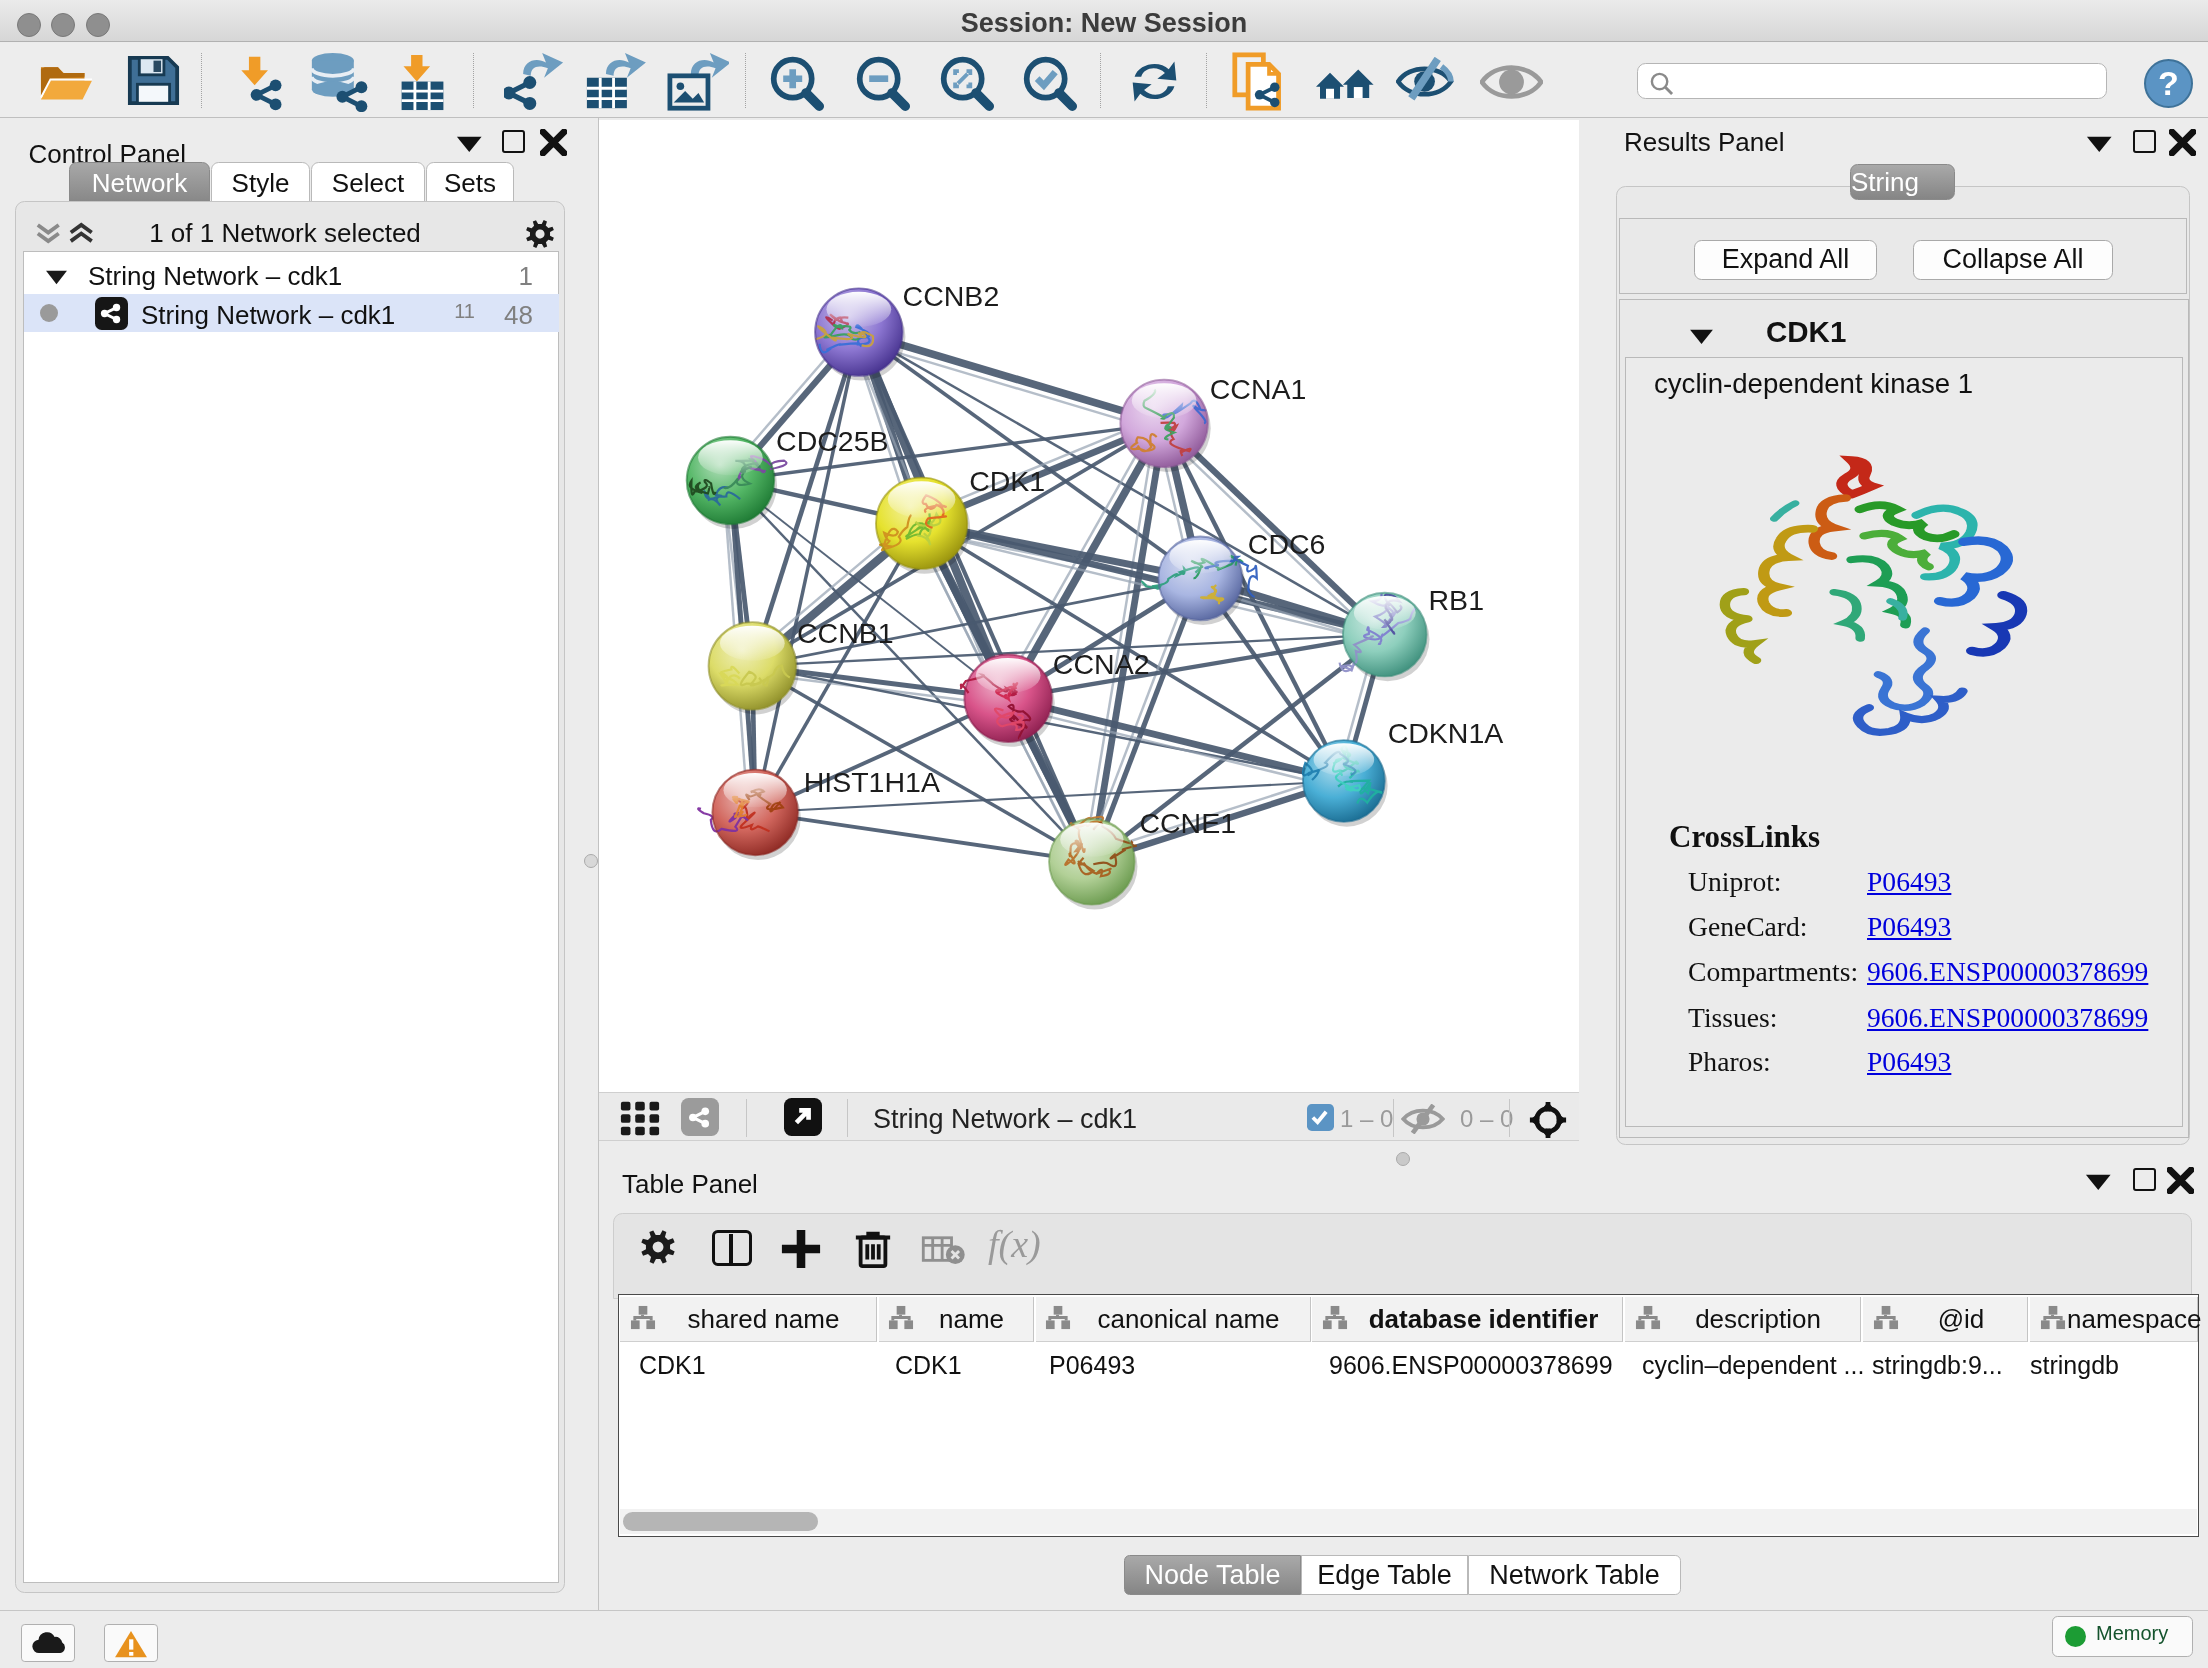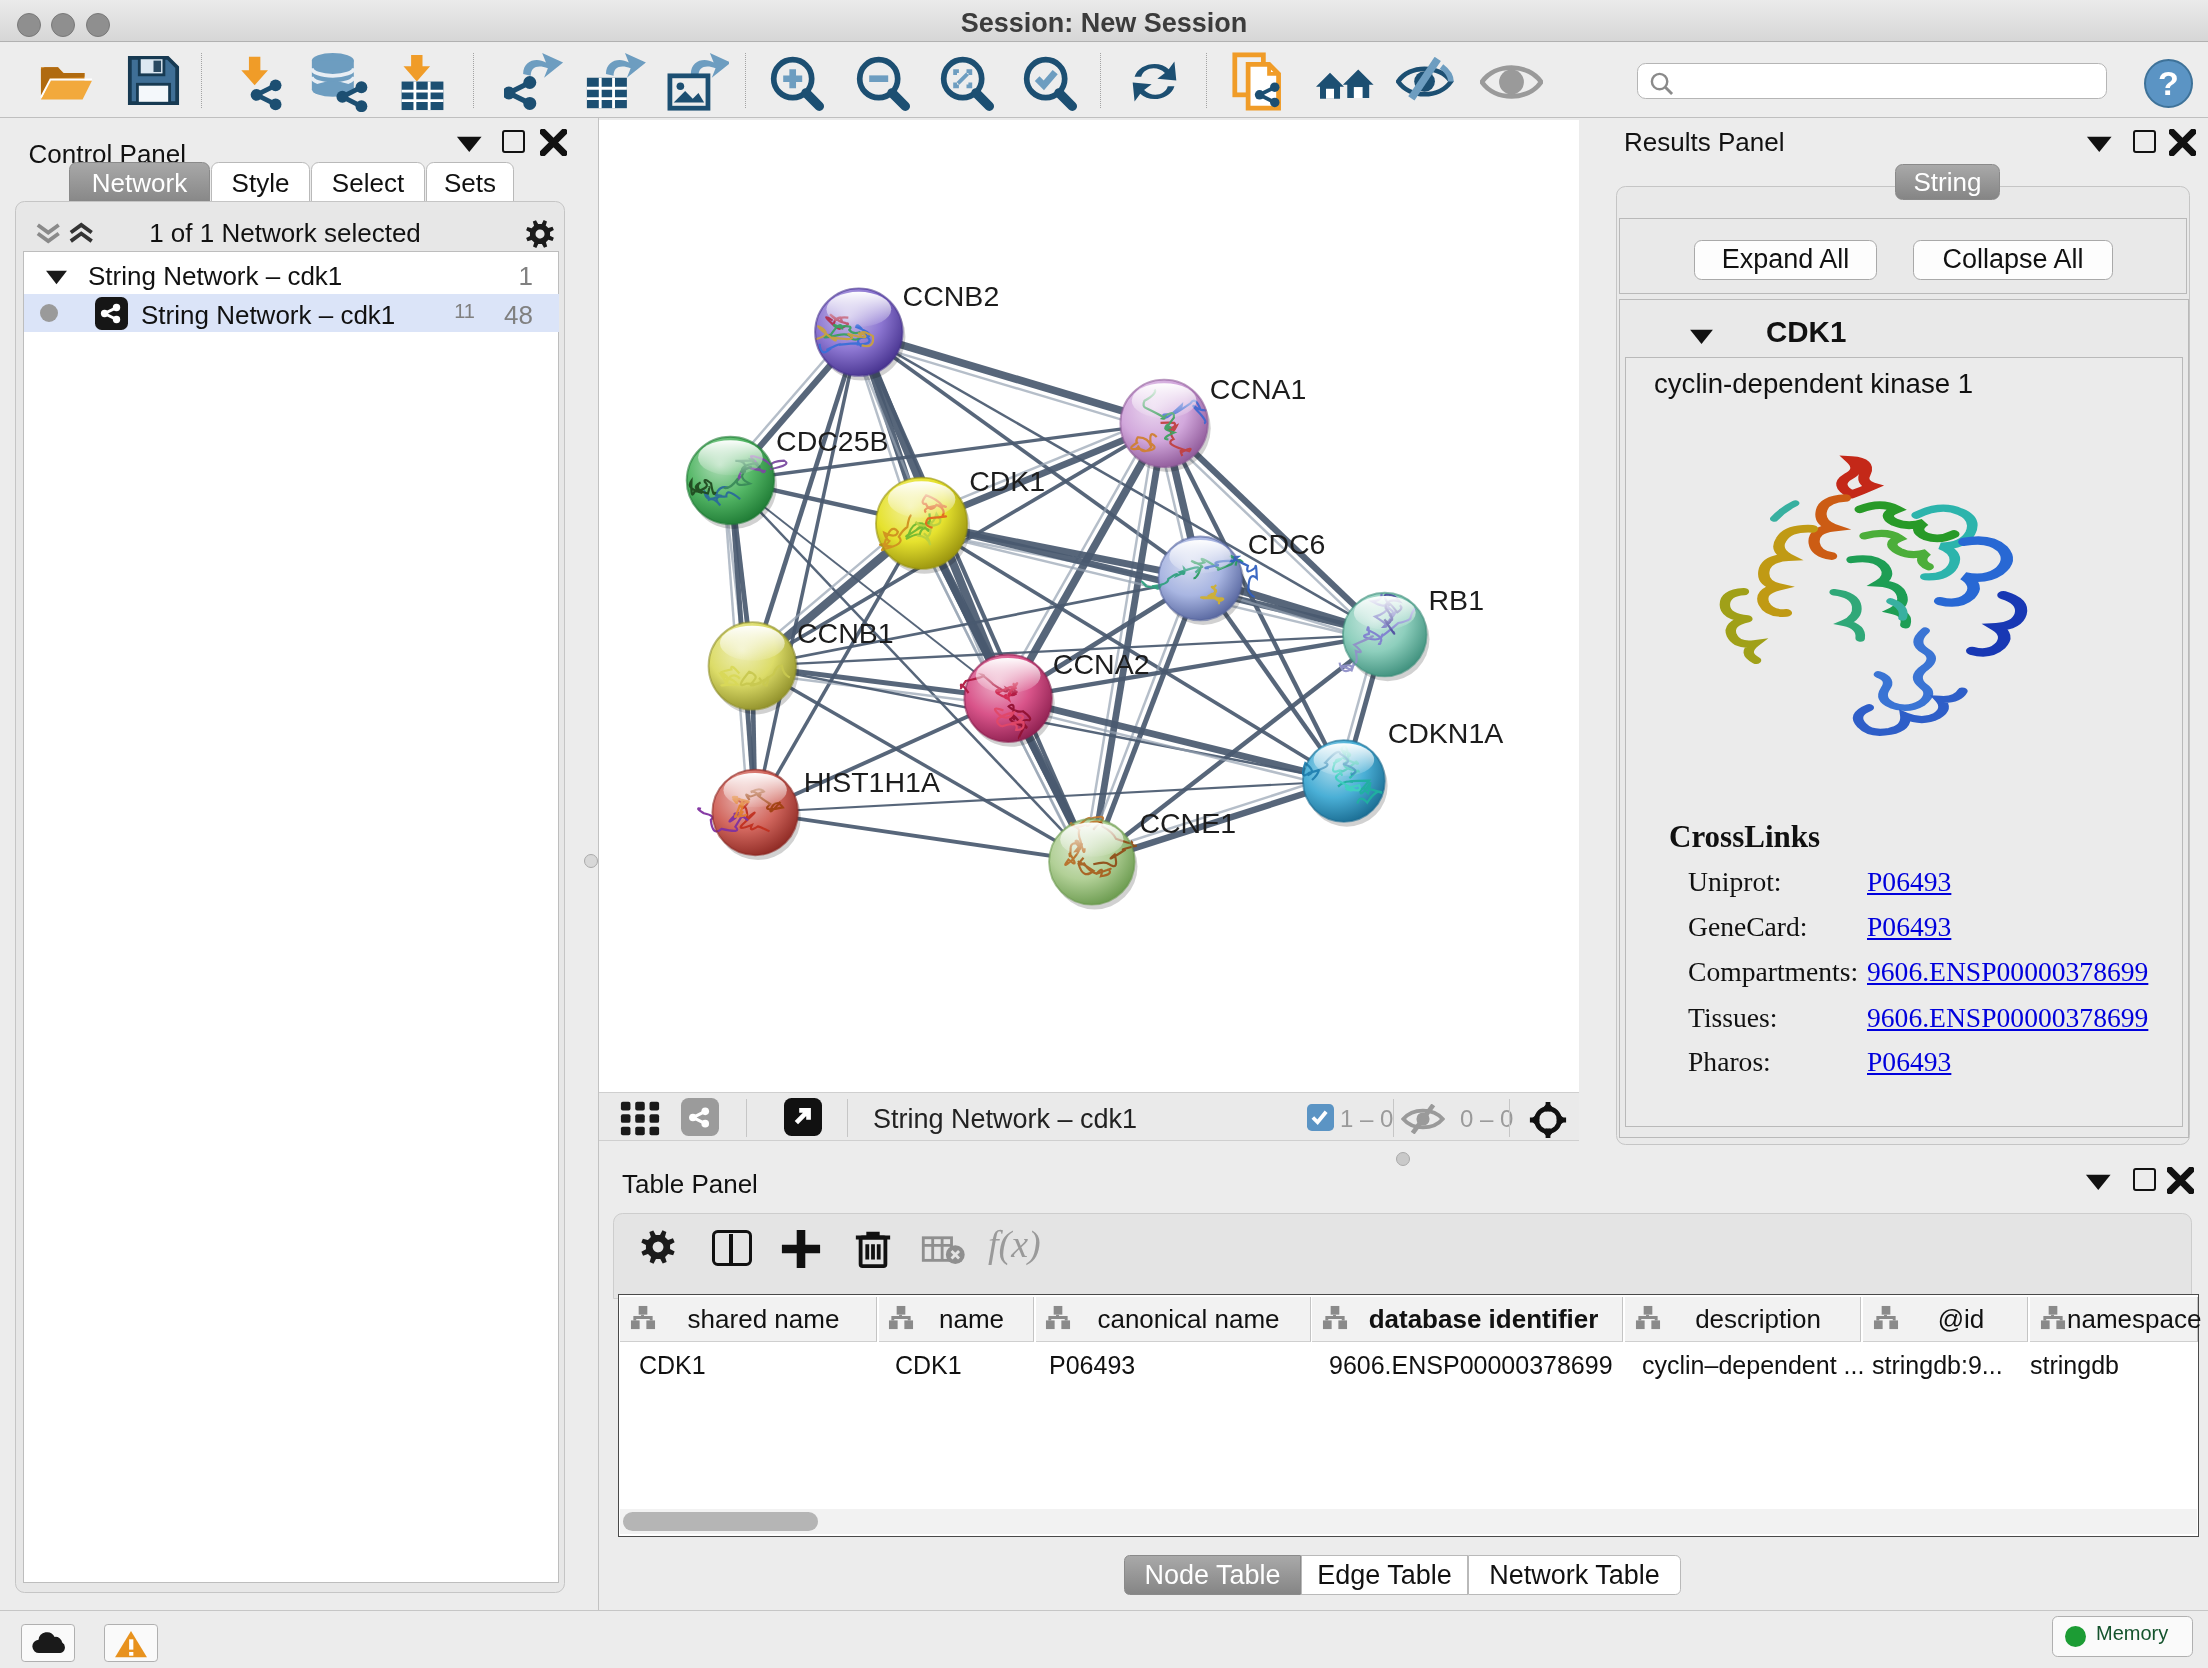--- a/index.html
+++ b/index.html
@@ -548,21 +548,21 @@
 <div id="resultspanel">
     <div class="paneltitle abs" style="left:43px;top:8.6px;">Results Panel</div>
     <svg class="abs" style="left:504px;top:15px;" width="28.5" height="21" viewBox="0 0 30 22">
       <path d="M2 4 L28 4 L15 20 Z" fill="#111"></path>
     </svg>
     <div class="abs" style="left:552px;top:12.4px;width:23px;height:23px;border:2.9px solid #111;border-radius:2.9px;"></div>
     <svg class="abs" style="left:588px;top:11.4px;" width="27" height="27" viewBox="0 0 28 28">
       <path d="M3 3 L25 25 M25 3 L3 25" stroke="#111" stroke-width="7" stroke-linecap="round"></path>
     </svg>
     <div class="container" style="left:35px;top:68px;width:574px;height:959px;background:#e9e9e9;"></div>
-    <div class="abs" style="left:269px;top:46px;width:105px;height:36px;background:linear-gradient(#a9a9a9,#858585);border:1px solid #8a8a8a;border-radius:7.6px;color:#fff;font-size:26px;text-align:center;line-height:35px;margin-left:45px;">String</div>
+    <div class="abs" style="left:269px;top:46px;width:105px;height:36px;background:linear-gradient(#a9a9a9,#858585);border:1px solid #8a8a8a;border-radius:7.6px;color:#fff;font-size:26px;line-height:35px;">String</div>
     <div class="abs" style="left:38px;top:100px;width:568px;height:76px;background:#e9e9e9;border:1.9px solid #b9b9b9;"></div>
     <div class="rbtn" style="left:113px;top:122px;width:183px;line-height:37px;">Expand All</div>
     <div class="rbtn" style="left:332px;top:122px;width:200px;line-height:37px;">Collapse All</div>
     <div class="abs" style="left:38px;top:181px;width:570px;height:839px;background:#e9e9e9;border:1.9px solid #b9b9b9;"></div>
     <svg class="abs" style="left:107px;top:209px;" width="27" height="19" viewBox="0 0 28 20">
       <path d="M2 3 L26 3 L14 18 Z" fill="#111"></path>
     </svg>
     <div class="abs" style="left:185px;top:197px;font-size:29.5px;font-weight:bold;color:#111;">CDK1</div>
     <div class="abs" style="left:44px;top:239px;width:558px;height:770px;background:#ebebeb;border:1px solid #b9b9b9;"></div>
     <div class="abs" style="left:73px;top:250px;font-size:27.6px;color:#111;">cyclin-dependent kinase 1</div>

